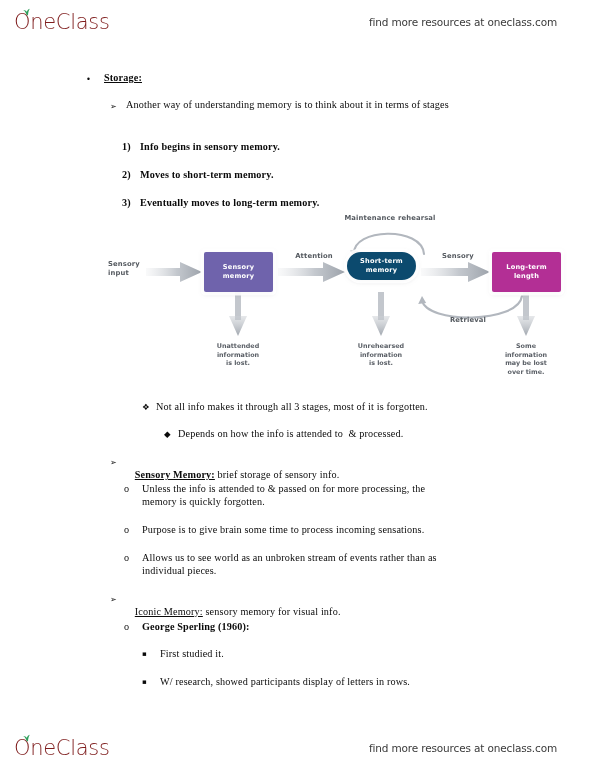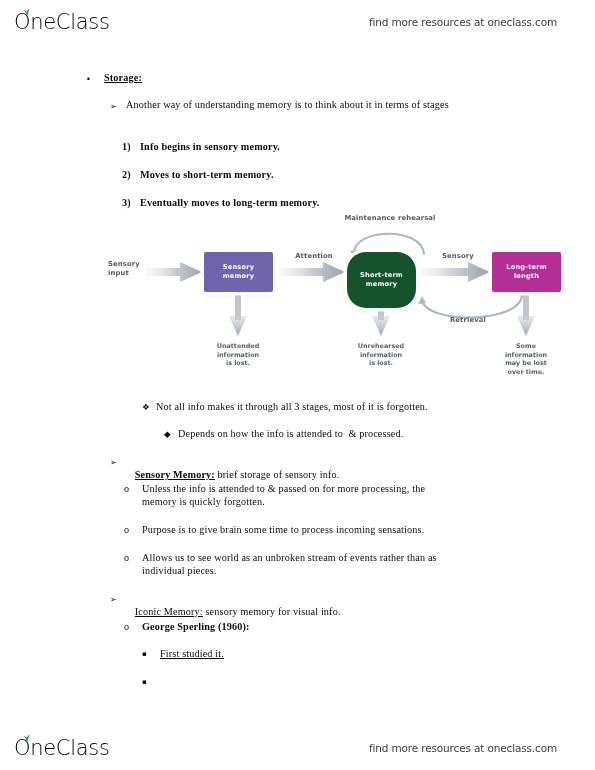--- a/index.html
+++ b/index.html
@@ -32,21 +32,21 @@
     position: absolute;
     left: 14px;
     display: flex;
     align-items: flex-start;
     user-select: none;
   }
   .logo-text {
     font-family: "DejaVu Sans", sans-serif;
     font-size: 21px;
     letter-spacing: -0.3px;
-    color: #000000;
+    color: #7f1d1d;
     font-weight: 300;
     line-height: 1;
   }
   .logo-leaf {
     position: absolute;
     left: 8px;
     top: -4px;
     width: 9px;
     height: 8px;
   }
@@ -113,21 +113,21 @@
     text-align: center;
     font-family: "DejaVu Sans", sans-serif;
     font-size: 6.6px;
     font-weight: bold;
     color: #ffffff;
     line-height: 9px;
     letter-spacing: 0.2px;
     box-shadow: 0 0 0 3.5px rgba(255,255,255,0.9), 0 1px 5px rgba(120,120,130,0.55);
   }
   .box.sensory   { left: 94px;  top: 40px; width: 69px; height: 40px; background: #6f63ac; }
-  .box.shortterm { left: 237px; top: 40px; width: 69px; height: 56px; background: #14532d; border-radius: 19px; }
+  .box.shortterm { left: 237px; top: 40px; width: 69px; height: 28px; background: #0c4a6e; border-radius: 19px; }
   .box.longterm  { left: 382px; top: 40px; width: 69px; height: 40px; background: #b32f95; }
 
   .dg-label {
     position: absolute;
     font-family: "DejaVu Sans", sans-serif;
     font-size: 6.8px;
     color: #555a60;
     font-weight: bold;
     letter-spacing: 0.15px;
     line-height: 9px;
@@ -279,23 +279,24 @@
 
   <div class="marker sym" style="left:110px; top:593px; font-size:8px;">➢</div>
   <div class="line" style="left:124px; top:592px;">
     <span class="u" style="text-decoration:underline; font-weight:normal;">Iconic Memory:</span><span> sensory memory for visual info.</span>
   </div>
 
   <div class="marker" style="left:124px; top:620px;">o</div>
   <div class="line bold" style="left:142px; top:620px;">George Sperling (1960):</div>
 
   <div class="marker sym" style="left:142px; top:648px; font-size:7px;">▪</div>
-  <div class="line" style="left:160px; top:647px;text-decoration:underline;">First studied it.</div>
+  <div class="line" style="left:160px; top:647px;">First studied it.</div>
 
   <div class="marker sym" style="left:142px; top:676px; font-size:7px;">▪</div>
+  <div class="line" style="left:160px; top:675px;">W/ research, showed participants display of letters in rows.</div>
 
 </div>
 
 <div class="brand-bar bottom">
   <div class="logo">
     <svg class="logo-leaf" viewBox="0 0 12 10">
       <path d="M6.2 9.4 C5.6 6.5 4.3 4.0 1.6 2.2 C4.0 2.4 5.6 3.3 6.4 4.6 C6.9 3.0 8.0 1.6 10.4 0.6 C9.0 2.6 8.2 5.2 8.0 9.4 Z" fill="#2e9e5b"></path>
     </svg>
     <span class="logo-text">OneClass</span>
   </div>

